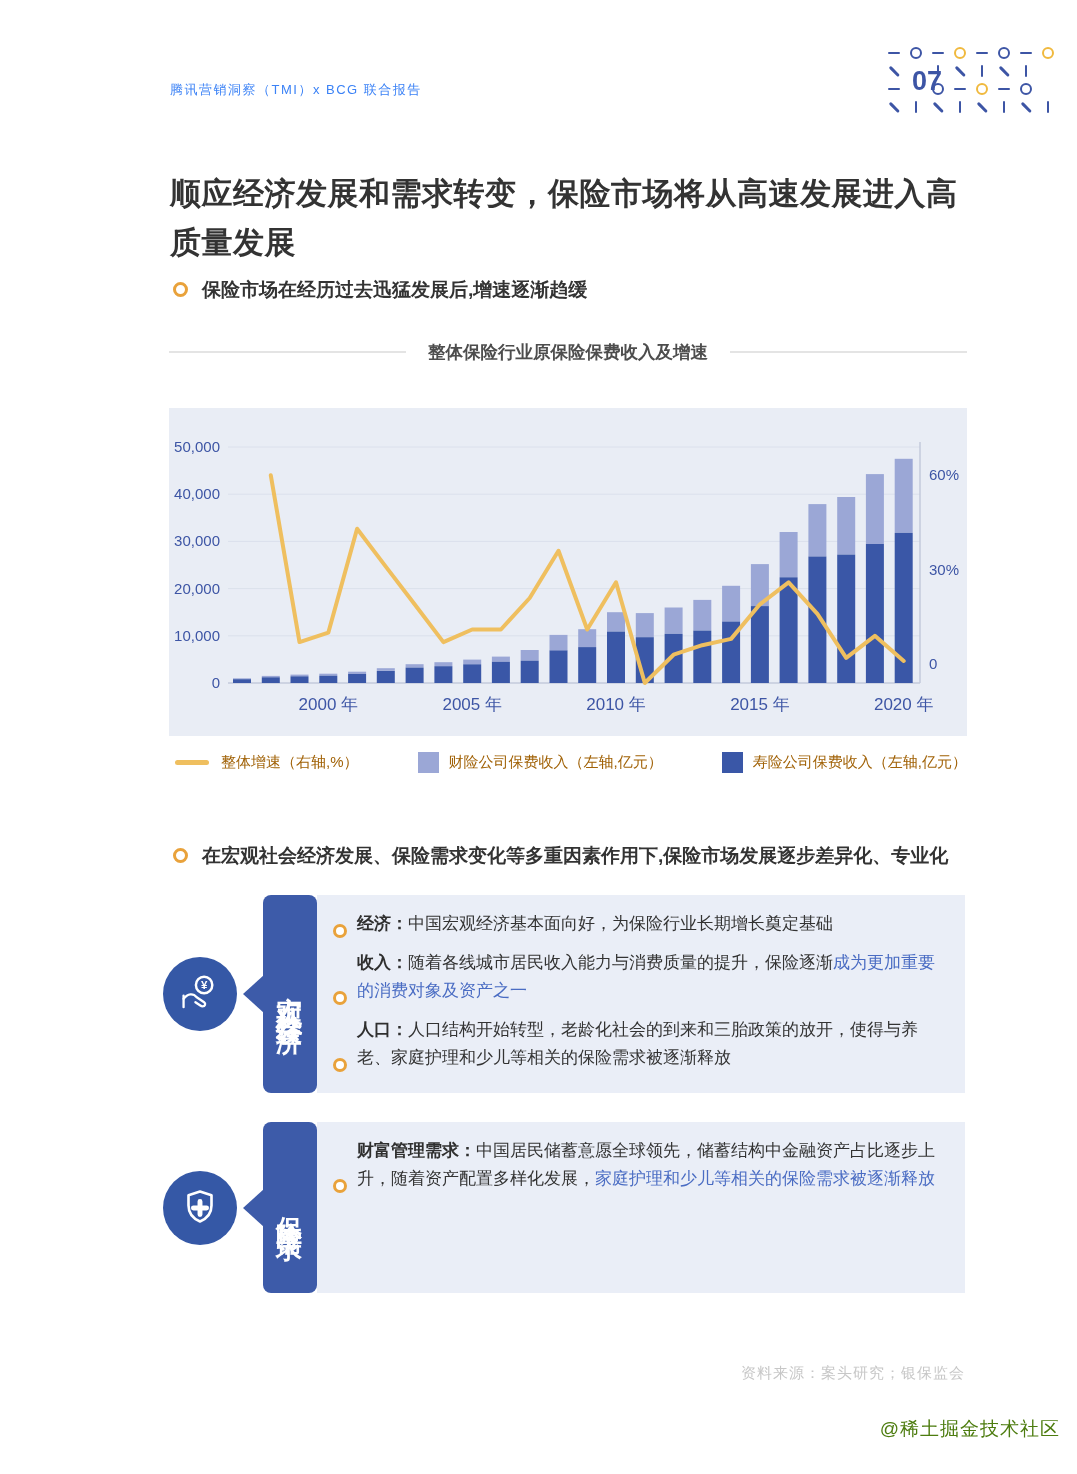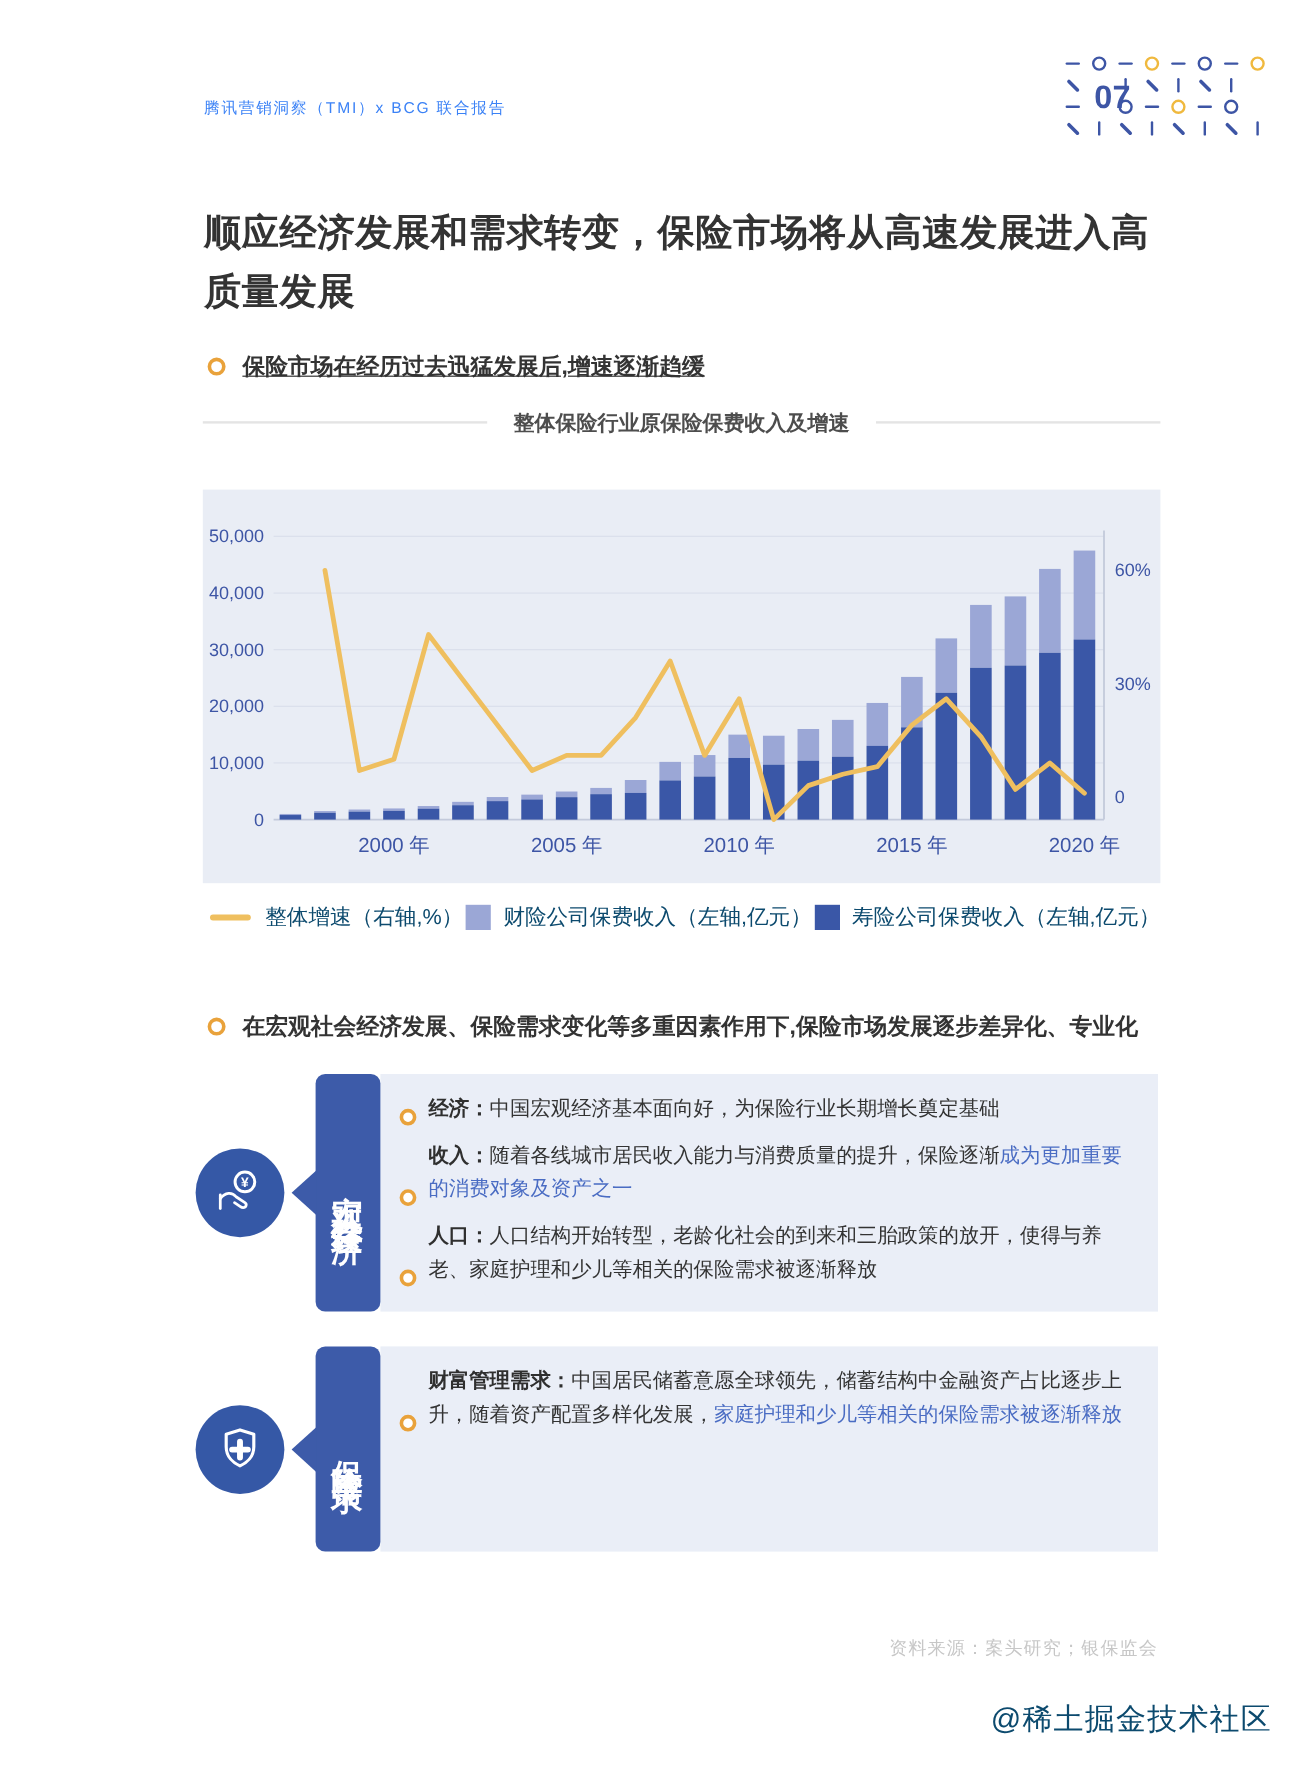--- a/index.html
+++ b/index.html
@@ -25,41 +25,41 @@
   .bullet-row p{margin:0 0 0 14px;font-size:19px;font-weight:bold;color:#333;}
 
   
   .ctitle{position:absolute;left:169px;top:340px;width:798px;display:flex;align-items:center;}
   .ctitle::before,.ctitle::after{content:"";flex:1;height:2px;background:#e4e4e4;}
   .ctitle span{margin:0 22px;font-size:17.5px;font-weight:bold;color:#4d4d4d;}
   .chart-panel{position:absolute;left:169px;top:408px;width:798px;height:328px;background:#e9edf5;}
   .ax{font-size:15px;fill:#3d55a5;font-family:"Liberation Sans",sans-serif;}
   .axx{font-size:17px;fill:#3d55a5;font-family:"Liberation Sans",sans-serif;}
   .legend{position:absolute;left:175px;top:752px;width:792px;display:flex;justify-content:space-between;align-items:center;}
-  .litem{display:flex;align-items:center;font-size:18px;color:#0c4a6e;}
+  .litem{display:flex;align-items:center;font-size:15px;color:#a16207;}
   .sw-line{width:34px;height:5px;border-radius:3px;margin-right:12px;}
   .sw-box{width:21px;height:21px;margin-right:10px;}
 
   
   .block{position:absolute;left:163px;width:802px;display:flex;align-items:stretch;}
   .icon-wrap{flex:0 0 74px;margin-right:26px;align-self:center;position:relative;}
   .icon-circle{width:74px;height:74px;border-radius:50%;background:#3558a6;display:flex;align-items:center;justify-content:center;}
   .tab{flex:0 0 54px;background:#3d5ba9;border-radius:8px;position:relative;display:flex;align-items:center;justify-content:center;}
   .notch{position:absolute;left:-20px;top:50%;transform:translateY(-50%);width:0;height:0;
          border-top:19px solid transparent;border-bottom:19px solid transparent;border-right:21px solid #3d5ba9;}
   .vtext{writing-mode:vertical-rl;text-orientation:upright;color:#fff;font-size:26px;font-weight:bold;letter-spacing:6px;}
   .bpanel{flex:1;background:#eaeef7;padding:15px 20px 10px 16px;box-sizing:border-box;}
   .bitem{display:flex;align-items:flex-end;margin-bottom:11px;}
   .bitem .ring{margin-top:8px;width:8px;height:8px;border-width:3px;}
   .bitem p{margin:0 0 0 10px;font-size:17px;line-height:28px;color:#333;}
   .bitem b{color:#2f2f2f;}
   .hl{color:#4a6cc3;}
 
   .source-note{position:absolute;right:112px;top:1364px;font-size:15px;color:#c7c7c7;letter-spacing:1px;}
-  .watermark{position:absolute;right:17px;top:1416px;font-size:25px;color:#0c4a6e;letter-spacing:1px;}
+  .watermark{position:absolute;right:17px;top:1416px;font-size:19px;color:#4d7c0f;letter-spacing:1px;}
 </style>
 </head>
 <body>
 
 <div id="page">
 
   <div class="hdr-credit">腾讯营销洞察（TMI）x BCG 联合报告</div>
 
   <div class="pattern">
     <div id="pattern-cells">
@@ -158,21 +158,21 @@
           <span class="pcell">
             <span class="g-vbar" style="background:#3d55a5"></span>
           </span>
         </div>
       </div>
     <div class="pagenum">07</div>
   </div>
 
   <h1 class="main-title">顺应经济发展和需求转变，保险市场将从高速发展进入高质量发展</h1>
 
-  <div class="bullet-row" style="top:293px;text-decoration:underline;">
+  <div class="bullet-row" style="top:277px;">
     <span class="ring"></span>
     <p>保险市场在经历过去迅猛发展后,增速逐渐趋缓</p>
   </div>
 
   <div class="ctitle">
     <span>整体保险行业原保险保费收入及增速</span>
   </div>
 
   <div class="chart-panel" id="chart"><svg width="798" height="328" viewBox="0 0 798 328">
         <line x1="59" x2="751" y1="227.8" y2="227.8" stroke="#dbe0ec" stroke-width="1"></line>

